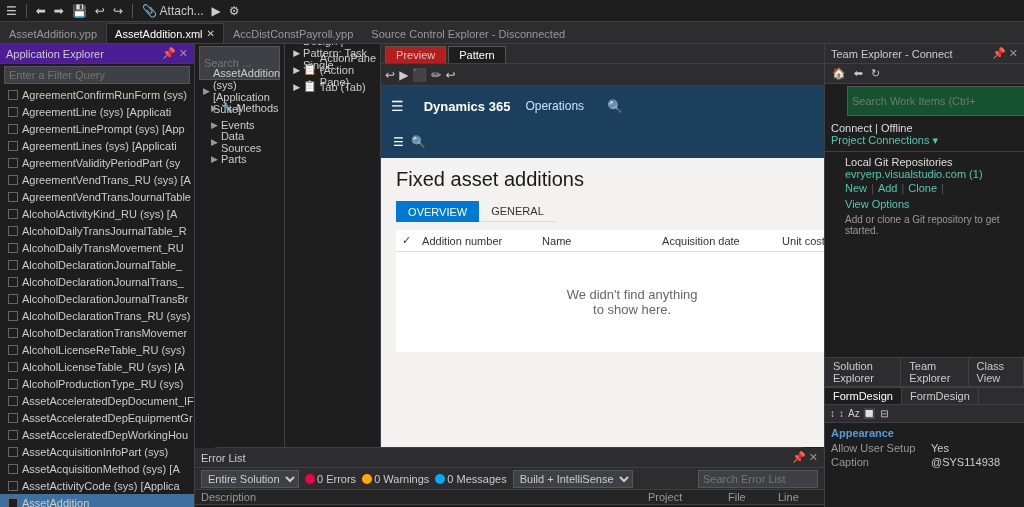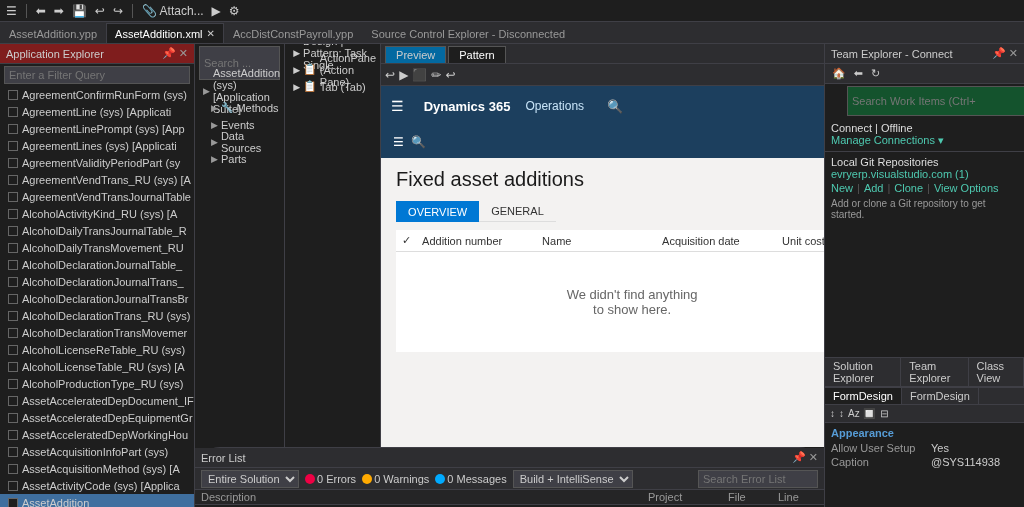--- a/index.html
+++ b/index.html
@@ -57,21 +57,21 @@
     
     .app-explorer {
       width: 195px;
       background: #1e1e1e;
       border-right: 1px solid #3f3f46;
       display: flex;
       flex-direction: column;
       height: 100%;
     }
     .panel-header {
-      background: #7f1d1d;
+      background: #4c1d95;
       padding: 2px 6px;
       font-size: 11px;
       color: #ccc;
       display: flex;
       align-items: center;
       justify-content: space-between;
       height: 20px;
       border-bottom: 1px solid #3f3f46;
     }
     .panel-header-icons { display: flex; gap: 3px; }
@@ -189,21 +189,21 @@
     
     .preview-tabs {
       display: flex;
       background: #2d2d30;
       border-bottom: 1px solid #3f3f46;
       padding: 2px 4px 0;
       gap: 2px;
     }
     .preview-tab {
       padding: 2px 10px;
-      background: #0369a1;
+      background: #b91c1c;
       color: #ccc;
       font-size: 11px;
       cursor: pointer;
       border: 1px solid #555;
       border-bottom: none;
     }
     .preview-tab.active {
       background: #1e1e1e;
       color: #fff;
       border-color: #555;
@@ -339,21 +339,21 @@
     .team-toolbar {
       display: flex;
       gap: 2px;
       padding: 2px 4px;
       background: #2d2d30;
       border-bottom: 1px solid #3f3f46;
     }
     .team-toolbar-btn { color: #ccc; font-size: 11px; cursor: pointer; padding: 1px 3px; }
     .connect-section { padding: 4px 6px; border-bottom: 1px solid #3f3f46; }
     .manage-link { color: #4ec9b0; cursor: pointer; font-size: 11px; }
-    .repo-section { padding: 4px 6px; }
+    .repo-section { padding: 4px 20px; }
     .repo-link { color: #4ec9b0; cursor: pointer; }
     .repo-actions { display: flex; gap: 4px; flex-wrap: wrap; margin-top: 2px; }
     .repo-action-link { color: #4ec9b0; cursor: pointer; font-size: 11px; }
     .repo-action-sep { color: #555; }
     .repo-hint { color: #999; font-size: 10px; margin-top: 4px; }
 
     
     .properties-panel {
       height: 120px;
       border-top: 1px solid #3f3f46;
@@ -767,21 +767,21 @@
       <span class="team-toolbar-btn">↻</span>
     </div>
     <input class="team-search" type="text" placeholder="Search Work Items (Ctrl+" style="">
     <div class="connect-section">
       <div>
         <span>Connect</span>
         <span> | </span>
         <span>Offline</span>
       </div>
       <div class="manage-link">
-        <span>Manage Connections</span>
+        <span>Project Connections</span>
         <span> ▾</span>
       </div>
     </div>
     <div class="repo-section">
       <div>Local Git Repositories</div>
       <div class="repo-link">evryerp.visualstudio.com (1)</div>
       <div class="repo-actions">
         <span class="repo-action-link">New</span>
         <span class="repo-action-sep">|</span>
         <span class="repo-action-link">Add</span>

